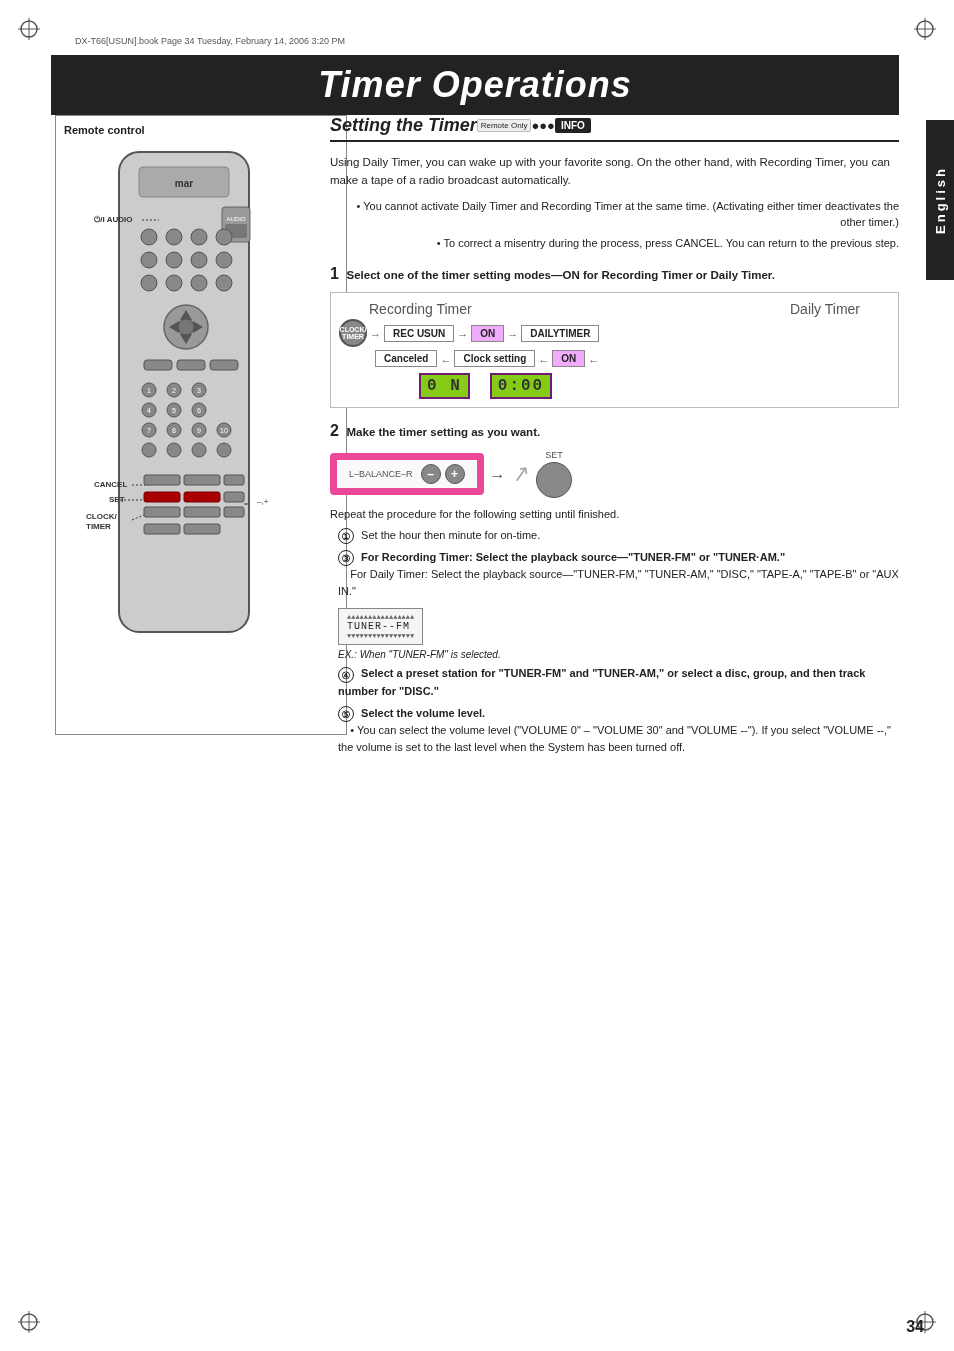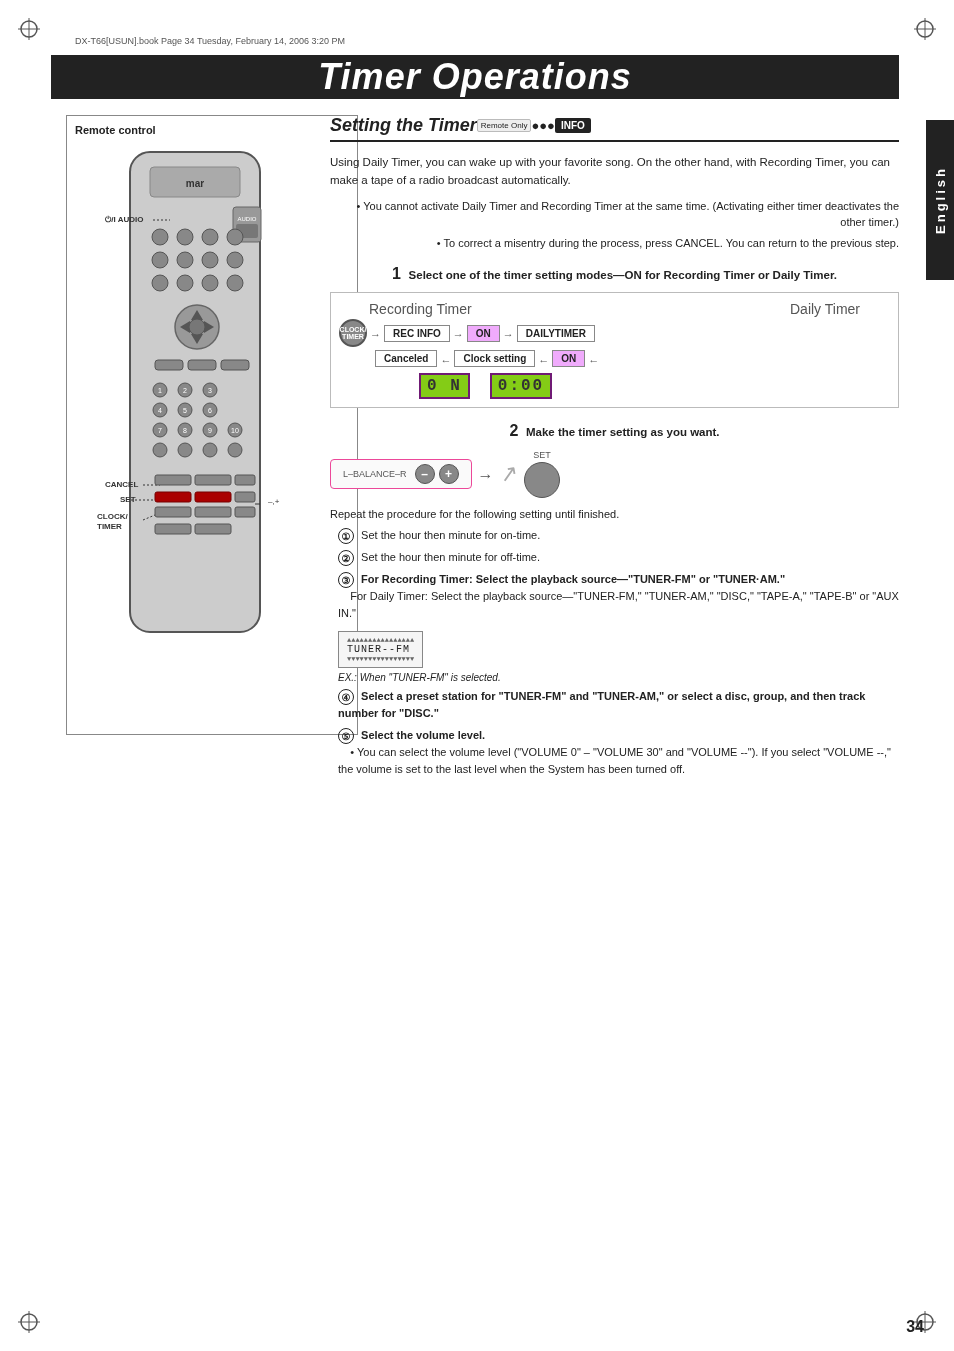--- a/index.html
+++ b/index.html
@@ -24,21 +24,21 @@
     .corner-tr { top: 18px; right: 18px; }
     .corner-bl { bottom: 18px; left: 18px; }
     .corner-br { bottom: 18px; right: 18px; }
 
     
     .header-bar {
       position: absolute;
       top: 55px;
       left: 51px;
       right: 55px;
-      height: 44px;
+      height: 60px;
       background: #222;
       display: flex;
       align-items: center;
       justify-content: center;
     }
     .header-title {
       color: #fff;
       font-size: 36px;
       font-weight: bold;
       font-style: italic;
@@ -93,21 +93,20 @@
       width: 260px;
       bottom: 0;
     }
 
     .remote-box {
       border: 1.5px solid #888;
       padding: 8px;
       position: relative;
       width: 292px;
       height: 620px;
-      margin-left: 11px;
     }
 
     .remote-label {
       font-size: 11px;
       font-weight: bold;
       margin-bottom: 6px;
     }
 
     
     .right-panel {
@@ -160,21 +159,20 @@
       margin-bottom: 4px;
       text-indent: -8px;
       padding-left: 8px;
       text-align: right;
     }
 
     
     .step {
       margin-top: 14px;
       margin-bottom: 6px;
-      text-align: center;
     }
     .step-num {
       font-size: 16px;
       font-weight: bold;
       margin-right: 4px;
     }
     .step-text {
       font-size: 11.5px;
       font-weight: bold;
       line-height: 1.5;
@@ -225,21 +223,21 @@
     }
 
     
     .controls-diagram {
       margin: 8px 0;
       display: flex;
       align-items: center;
       gap: 20px;
     }
     .balance-ctrl {
-      border: 1px solid #ec4899;
+      border: 7px solid #ec4899;
       border-radius: 4px;
       padding: 4px 12px;
       font-size: 11px;
       display: flex;
       align-items: center;
       gap: 8px;
       background: #fafafa;
     }
 
     .repeat-text {
@@ -520,21 +518,21 @@
 
     
     <div class="timer-diagram-container">
       <div class="flow-labels-row">
         <span>Recording Timer</span>
         <span>Daily Timer</span>
       </div>
       <div class="flow-main-row">
         <div class="small-circle-btn">CLOCK/<br>TIMER</div>
         <span class="flow-arrow">→</span>
-        <span class="flow-box">REC INFO</span>
+        <span class="flow-box">REC USUN</span>
         <span class="flow-arrow">→</span>
         <span class="on-box">ON</span>
         <span class="flow-arrow">→</span>
         <span class="daily-box">DAILYTIMER</span>
       </div>
       <div class="flow-sub-row" style="padding-left:36px;">
         <span class="flow-box">Canceled</span>
         <span class="flow-arrow">←</span>
         <span class="flow-box">Clock setting</span>
         <span class="flow-arrow">←</span>
@@ -574,24 +572,20 @@
     </div>
 
     <p class="repeat-text">Repeat the procedure for the following setting until finished.</p>
 
     
     <div class="sub-step">
       <span class="step-circle">①</span>
       <span>Set the hour then minute for on-time.</span>
     </div>
     <div class="sub-step">
-      <span class="step-circle">②</span>
-      <span>Set the hour then minute for off-time.</span>
-    </div>
-    <div class="sub-step">
       <span class="step-circle">③</span>
       <span class="sub-step-bold">For Recording Timer: Select the playback source—"TUNER-FM" or "TUNER·AM."</span><br>
       &nbsp;&nbsp;&nbsp;&nbsp;<span>For Daily Timer: Select the playback source—"TUNER-FM," "TUNER-AM," "DISC," "TAPE-A," "TAPE-B" or "AUX IN."</span>
     </div>
 
     
     <div class="tuner-display">
       <div style="font-size:7px;letter-spacing:0px;color:#666;">▲▲▲▲▲▲▲▲▲▲▲▲▲▲▲▲</div>
       <span>TUNER--FM</span>
       <div style="font-size:7px;letter-spacing:0px;color:#666;">▼▼▼▼▼▼▼▼▼▼▼▼▼▼▼▼</div>

